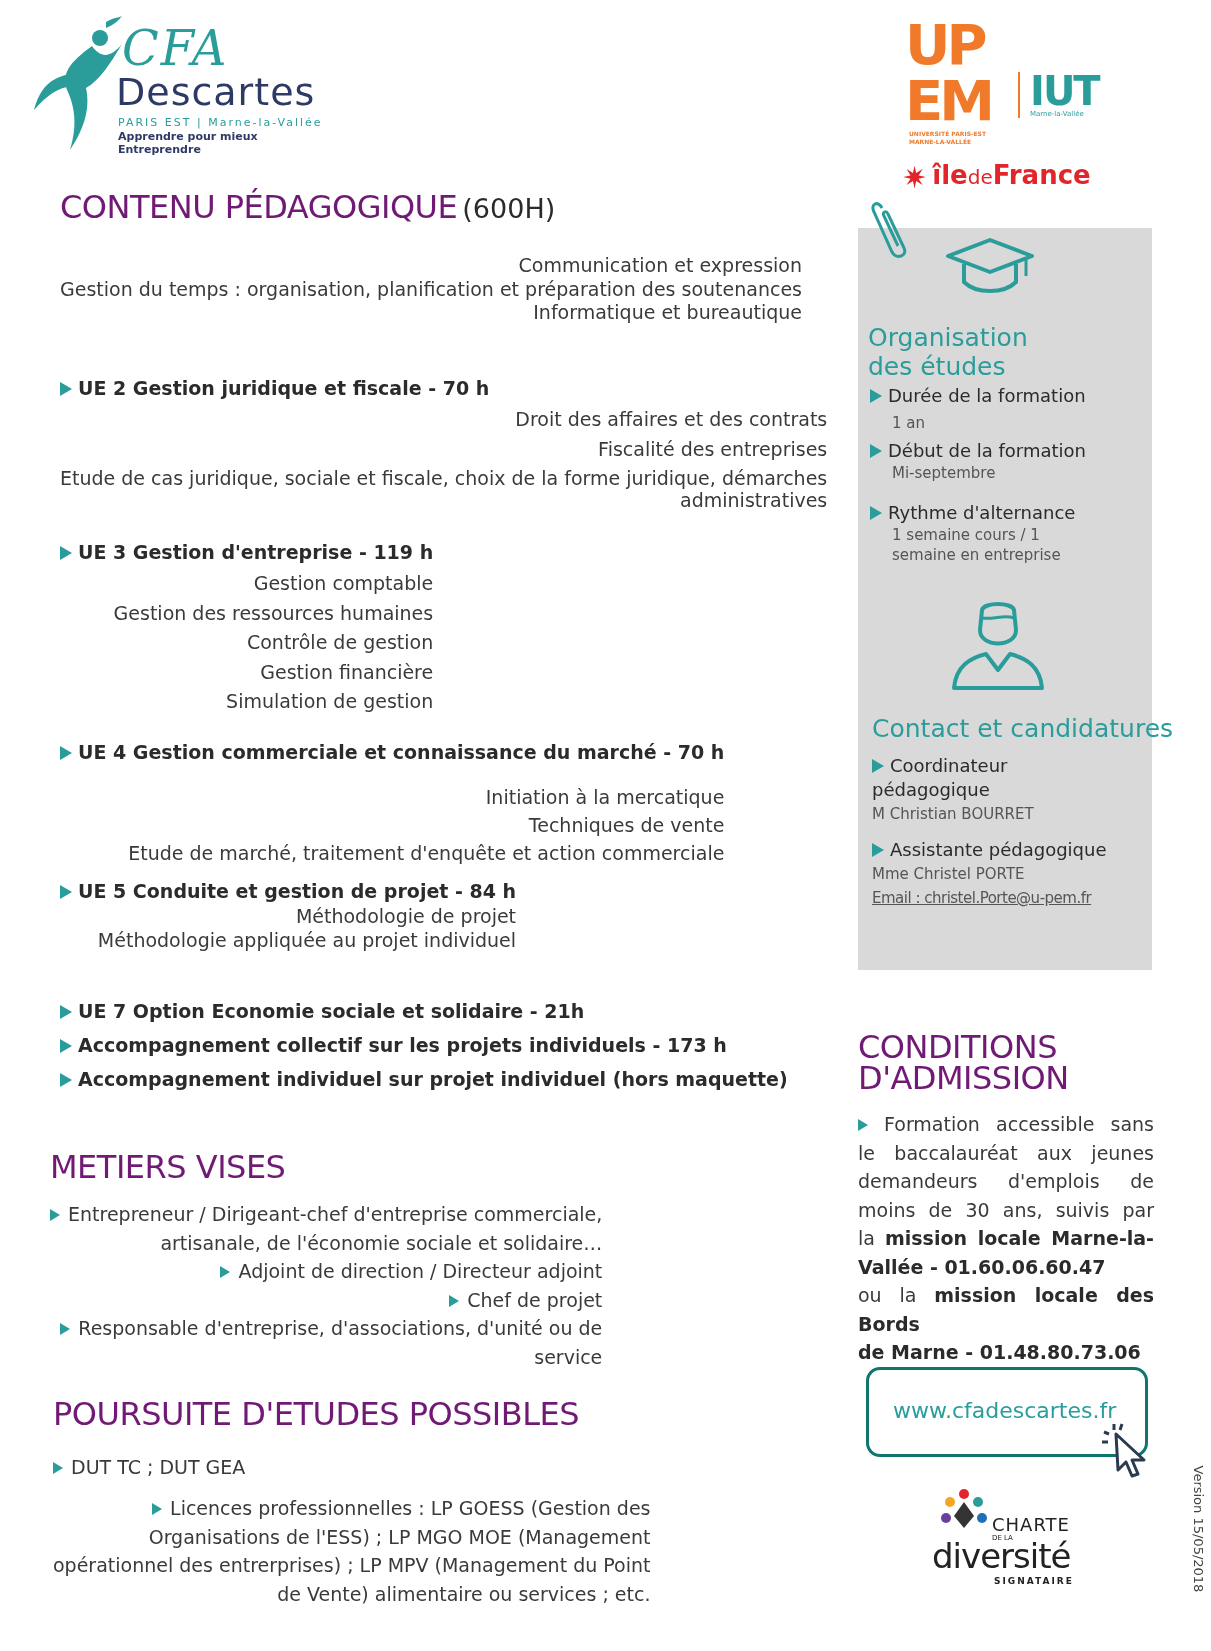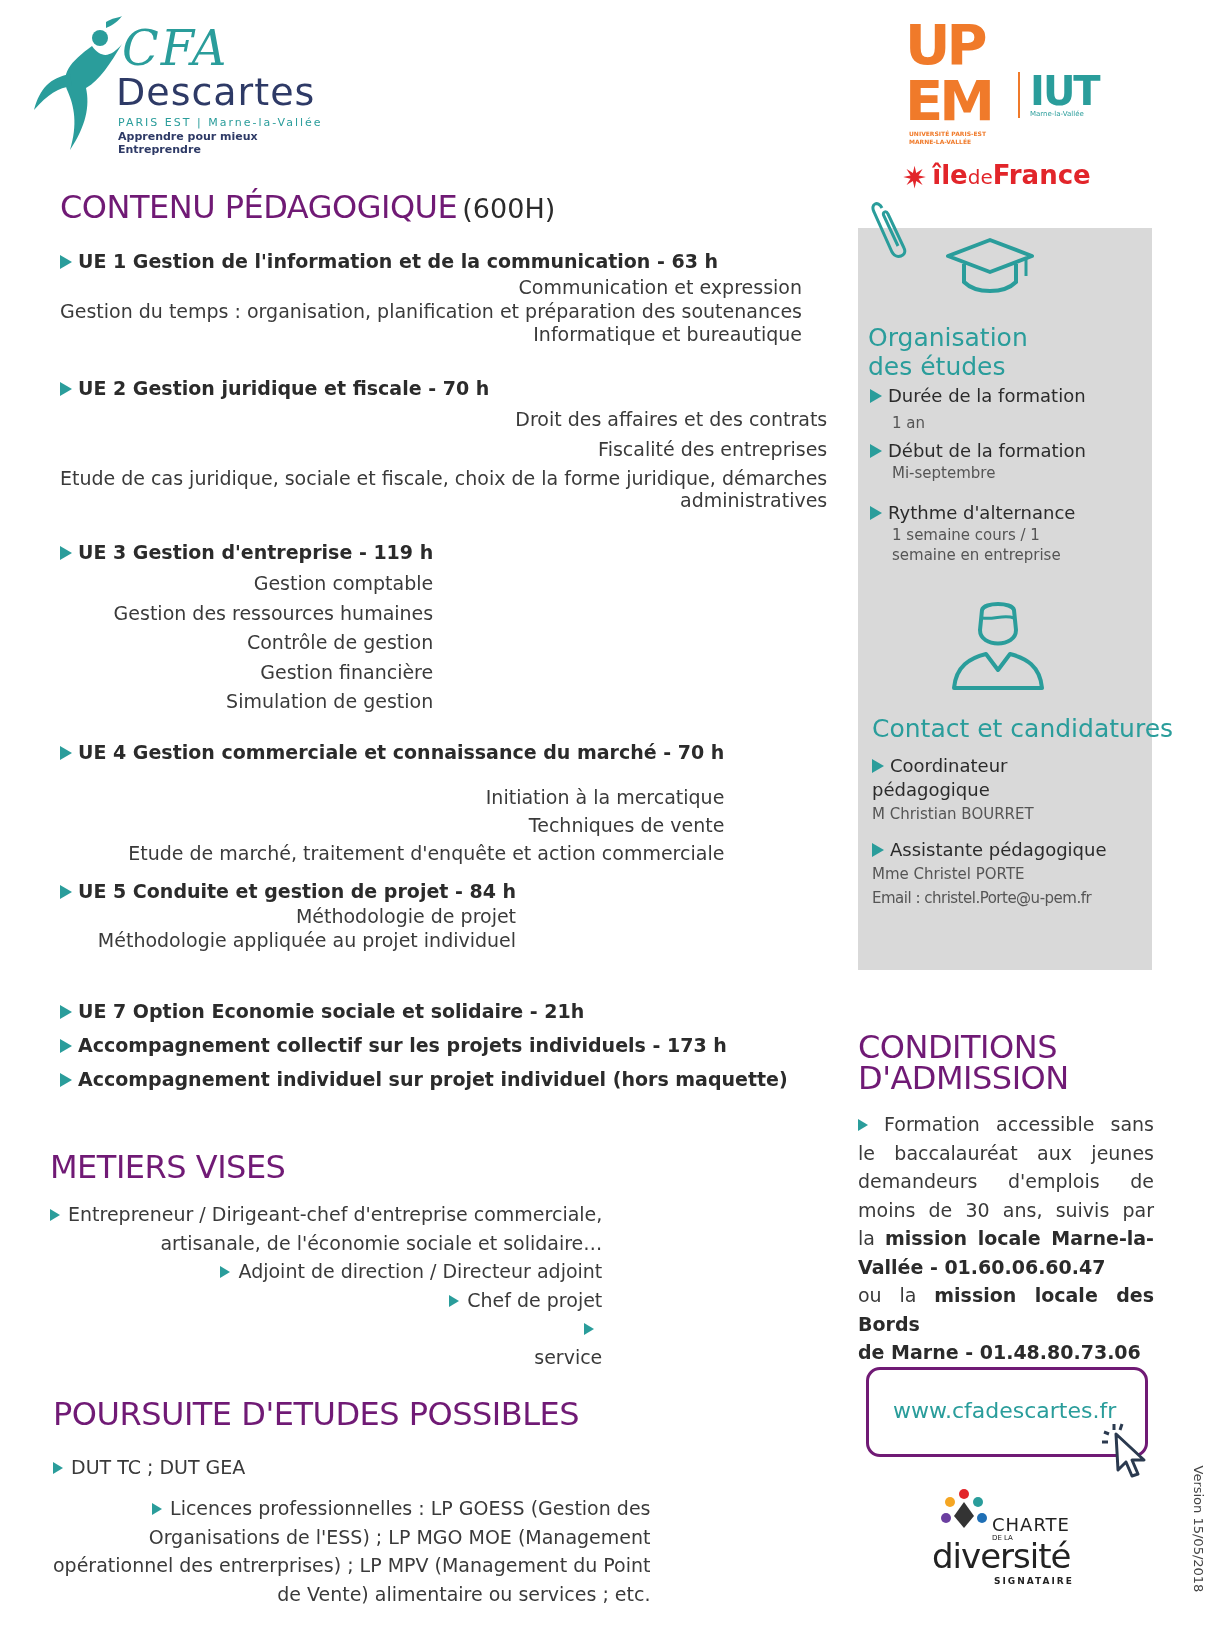--- a/index.html
+++ b/index.html
@@ -47,21 +47,20 @@
   <span style="color:#e2252a;font-size:30px;vertical-align:-4px;">✷</span>
   <span style="color:#e2252a;font-weight:bold;font-size:26px;">île</span><span style="color:#e2252a;font-size:20px;">de</span><span style="color:#e2252a;font-weight:bold;font-size:26px;">France</span>
 </div>
 
 <div class="abs" style="left:60px;top:188px;">
   <span class="h2">CONTENU PÉDAGOGIQUE</span>
   <span style="font-size:27px;color:#2b2b2b;">(600H)</span>
 </div>
 
 <div class="abs" style="left:60px;top:250px;">
-  <div class="ue-title"><span class="tri"></span><span>UE 1  Gestion de l'information et de la communication  - 63 h</span></div>
   <div class="line" style="margin-top:4px;line-height:23.5px;">
     <div>Communication et expression</div>
     <div>Gestion du temps : organisation, planification et préparation des soutenances</div>
     <div>Informatique et bureautique</div>
   </div>
 </div>
 
 <div class="abs" style="left:60px;top:377px;">
   <div class="ue-title"><span class="tri"></span><span>UE 2 Gestion juridique et fiscale - 70 h</span></div>
   <div class="line" style="margin-top:6px;line-height:29.5px;">
@@ -105,21 +104,21 @@
   <div class="ue-title"><span class="tri"></span><span>Accompagnement collectif sur les projets individuels - 173 h</span></div>
   <div class="ue-title"><span class="tri"></span><span>Accompagnement individuel sur projet individuel (hors maquette)</span></div>
 </div>
 
 <div class="abs h2" style="left:50px;top:1148px;">METIERS VISES</div>
 <div class="abs line" style="left:50px;top:1200px;line-height:28.5px;">
   <div><span class="tri-sm"></span><span>Entrepreneur / Dirigeant-chef d'entreprise commerciale,</span></div>
   <div>artisanale, de l'économie sociale et solidaire…</div>
   <div><span class="tri-sm"></span><span>Adjoint de direction / Directeur adjoint</span></div>
   <div><span class="tri-sm"></span><span>Chef de projet</span></div>
-  <div><span class="tri-sm"></span></div>
+  <div><span class="tri-sm"></span><span>Responsable d'entreprise, d'associations, d'unité ou de</span></div>
   <div>service</div>
 </div>
 
 <div class="abs h2" style="left:53px;top:1395px;">POURSUITE D'ETUDES POSSIBLES</div>
 <div class="abs line" style="left:53px;top:1456px;"><span class="tri-sm"></span><span>DUT TC ; DUT GEA</span></div>
 <div class="abs line" style="left:53px;top:1494px;line-height:28.5px;">
   <div><span class="tri-sm"></span><span>Licences professionnelles : LP GOESS (Gestion des</span></div>
   <div>Organisations de l'ESS) ; LP MGO MOE (Management</div>
   <div>opérationnel des entrerprises) ; LP MPV (Management du Point</div>
   <div>de Vente) alimentaire ou services ; etc.</div>
@@ -155,39 +154,39 @@
   <path d="M4 88 C6 66 20 58 36 54 L48 70 L60 54 C76 58 90 66 92 88 Z" fill="none" stroke="#2a9d9b" stroke-width="4" stroke-linejoin="round"></path>
 </svg>
 
 <div class="abs side-h" style="left:872px;top:714px;">Contact et candidatures</div>
 <div class="abs" style="left:872px;top:754px;line-height:24px;">
   <div class="side-b"><span class="tri"></span><span>Coordinateur</span></div>
   <div class="side-b">pédagogique</div>
   <div class="side-t">M Christian BOURRET</div>
   <div class="side-b" style="margin-top:12px;"><span class="tri"></span><span>Assistante pédagogique</span></div>
   <div class="side-t">Mme Christel PORTE</div>
-  <div class="side-t" style="letter-spacing:-0.5px;">Email : christel.Porte@u-pem.fr</div>
+  <div class="side-t" style="letter-spacing:-0.5px;text-decoration:underline;">Email : christel.Porte@u-pem.fr</div>
 </div>
 
 <div class="abs h2" style="left:858px;top:1032px;line-height:31px;">
   <div>CONDITIONS</div>
   <div>D'ADMISSION</div>
 </div>
 <div class="abs cond" style="left:858px;top:1110px;width:296px;">
   <div style="text-align-last:justify;"><span class="tri-sm" style="margin-right:16px;"></span><span>Formation accessible sans</span></div>
   <div style="text-align-last:justify;">le baccalauréat aux jeunes</div>
   <div style="text-align-last:justify;">demandeurs d'emplois de</div>
   <div style="text-align-last:justify;">moins de 30 ans, suivis par</div>
   <div style="text-align-last:justify;"><span>la </span><b>mission locale Marne-la-</b></div>
   <div><b>Vallée - 01.60.06.60.47</b></div>
   <div><span>ou la </span><b>mission locale des Bords</b></div>
   <div><b>de Marne - 01.48.80.73.06</b></div>
 </div>
 
-<div class="abs" style="left:866px;top:1367px;width:282px;height:90px;border:3px solid #701a75;border-radius:14px;">
+<div class="abs" style="left:866px;top:1367px;width:282px;height:90px;border:3px solid #0f766e;border-radius:14px;">
   <div style="position:absolute;left:24px;top:28px;font-size:22px;color:#2a9d9b;">www.cfadescartes.fr</div>
 </div>
 <svg class="abs" style="left:1098px;top:1420px" width="70" height="60" viewBox="0 0 70 60">
   <path d="M18 14 L46 40 L34 40 L40 54 L34 56 L28 42 L20 50 Z" fill="#fff" stroke="#2b3a4f" stroke-width="3" stroke-linejoin="round"></path>
   <path d="M16 4 L16 10 M6 12 L11 14 M4 22 L10 22 M24 4 L22 10" stroke="#2b3a4f" stroke-width="3"></path>
 </svg>
 
 <div class="abs" style="left:932px;top:1488px;width:150px;height:100px;">
   <svg class="abs" style="left:4px;top:0" width="56" height="50" viewBox="0 0 56 50">
     <circle cx="28" cy="6" r="5" fill="#e2252a"></circle>

